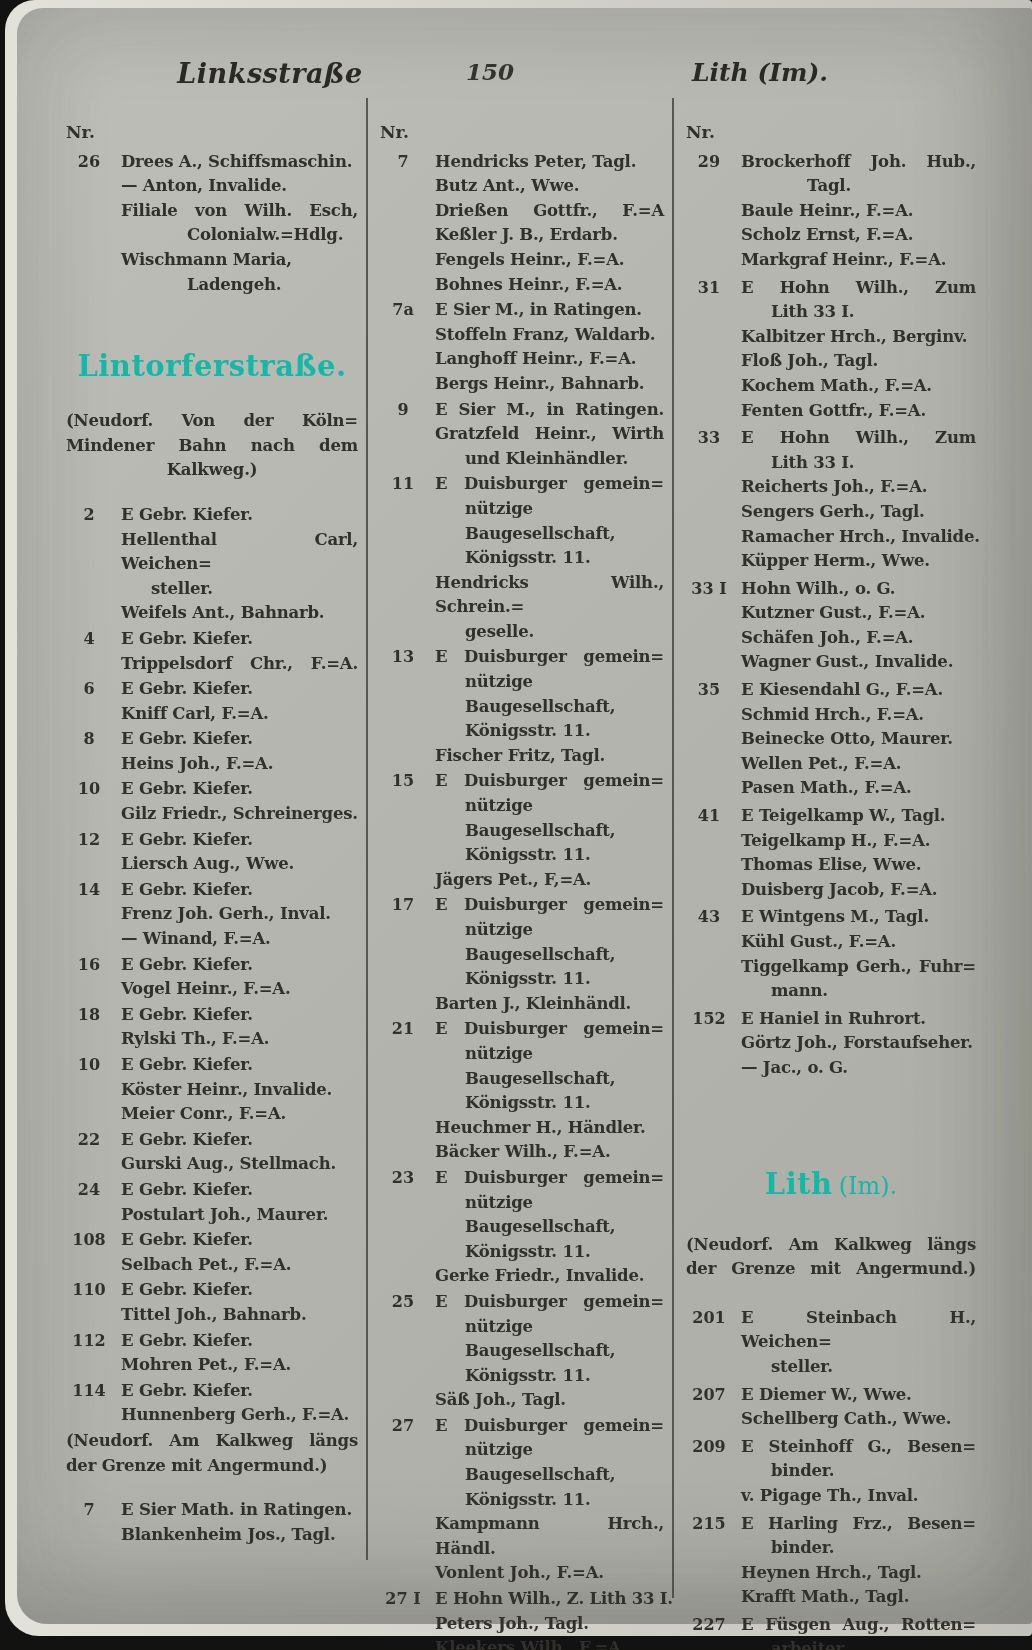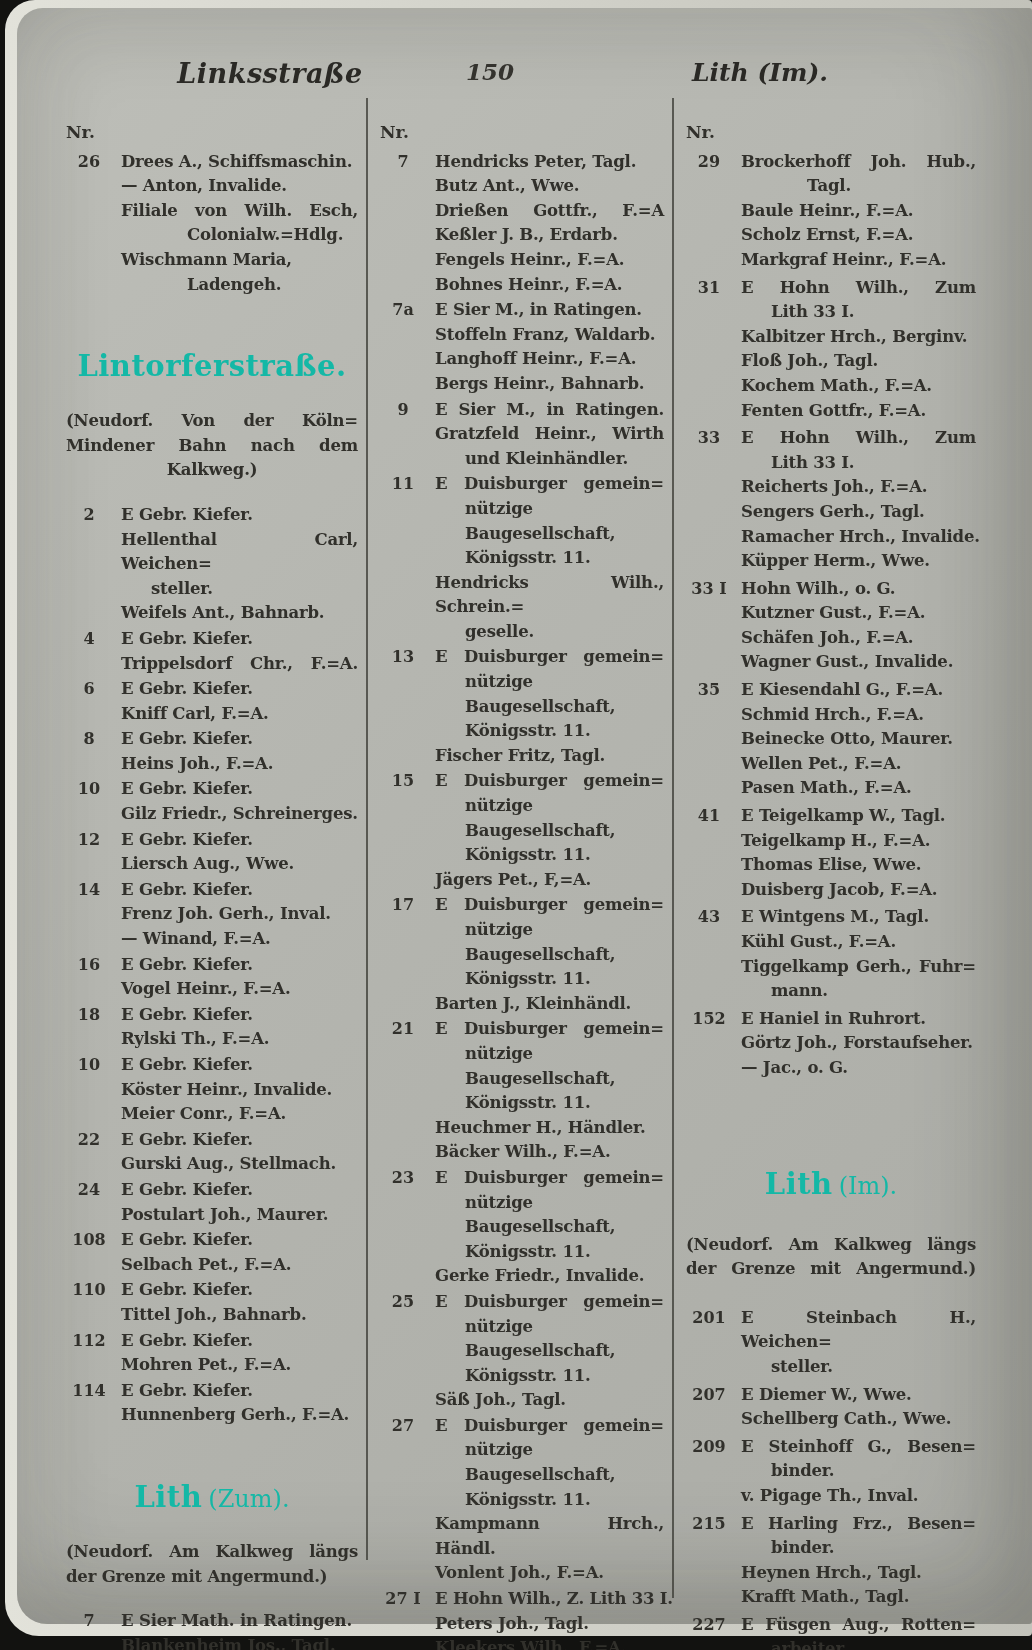--- a/index.html
+++ b/index.html
@@ -192,21 +192,20 @@
           <div class="line">Mohren Pet., F.=A.</div>
         </div>
       </div>
       <div class="entry">
         <div class="num">114</div>
         <div class="lines">
           <div class="line">E Gebr. Kiefer.</div>
           <div class="line">Hunnenberg Gerh., F.=A.</div>
         </div>
       </div>
-      <div class="street-heading"><span class="h-main">Lith</span><span class="h-suffix">(Zum).</span></div>
       <div class="street-note">
         <div class="note-line just">(Neudorf. Am Kalkweg längs</div>
         <div class="note-line">der Grenze mit Angermund.)</div>
       </div>
       <div class="entry">
         <div class="num">7</div>
         <div class="lines">
           <div class="line">E Sier Math. in Ratingen.</div>
           <div class="line">Blankenheim Jos., Tagl.</div>
         </div>

